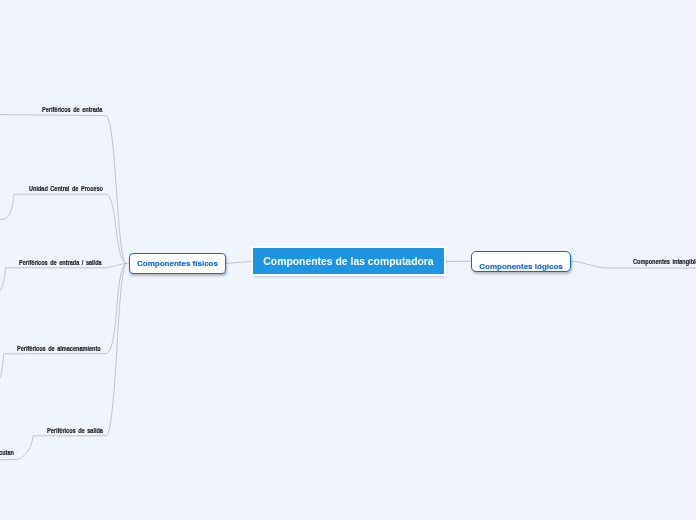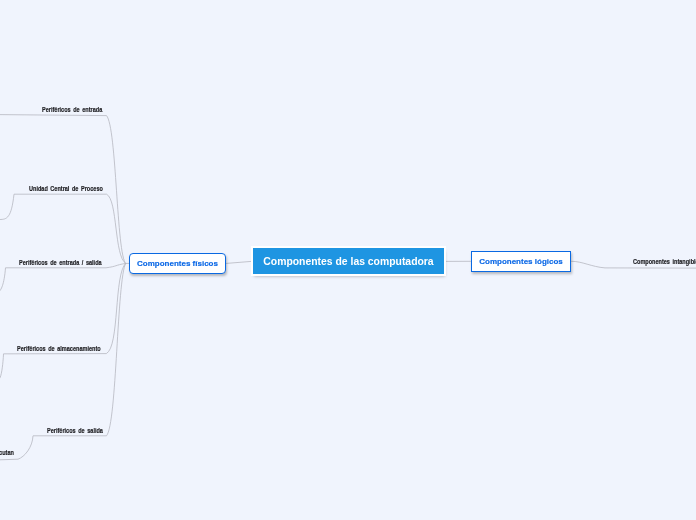--- a/index.html
+++ b/index.html
@@ -10,23 +10,23 @@
   svg#links { position:absolute; left:0; top:0; width:696px; height:520px; pointer-events:none; }
   .node { position:absolute; display:flex; align-items:center; justify-content:center; white-space:nowrap; }
   #root-node { left:253px; top:248px; width:191px; height:26px; background:#1e95e2; border-radius:0;
                color:#fff; font-size:10.4px; font-weight:bold;
                box-shadow:0 0 0 2px #ffffff, 1px 2.5px 3px rgba(0,0,0,0.26); }
   #fisicos-node { left:129px; top:253px; width:97px; height:21px; background:#fff;
                   border:1.5px solid #0a69e2; border-radius:4px;
                   color:#0b68e6; font-size:8px; font-weight:bold; -webkit-text-stroke:0.15px #0b68e6;
                   box-shadow:1px 2px 2.5px rgba(0,0,0,0.25); }
   #logicos-node { left:471px; top:251px; width:100px; height:21px; background:#fff;
-                  border:1.5px solid #0a69e2; border-radius:0;
+                  border:1.5px solid #0a69e2; border-radius:5px;
                   color:#0b68e6; font-size:8px; font-weight:bold; -webkit-text-stroke:0.15px #0b68e6;
-                  box-shadow:1px 2px 2.5px rgba(0,0,0,0.25); }
+                  box-shadow:1px 2px 2.5px rgba(0,0,0,0.25);align-items:flex-end; }
   .leaf-label { position:absolute; font-size:8px; color:#222226; white-space:nowrap;
                 font-weight:bold; line-height:8px; word-spacing:1.5px;
                 -webkit-text-stroke:0.22px #222226;
                 transform:scaleX(0.692); transform-origin:left top; }
 </style>
 </head>
 <body>
 
 <svg id="links" viewBox="0 0 696 520" fill="none">
   <g stroke="#b4b6bf" stroke-width="0.78" fill="none" stroke-linecap="round" stroke-linejoin="round">

